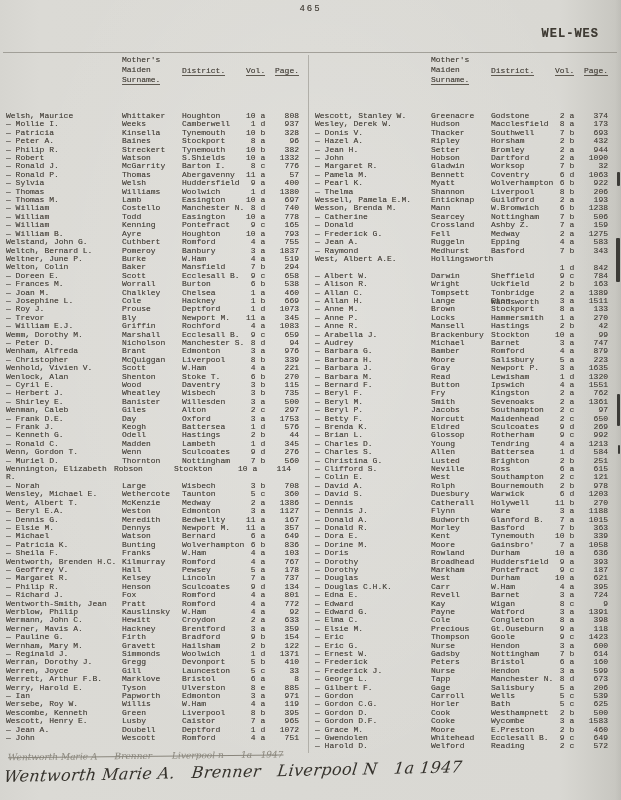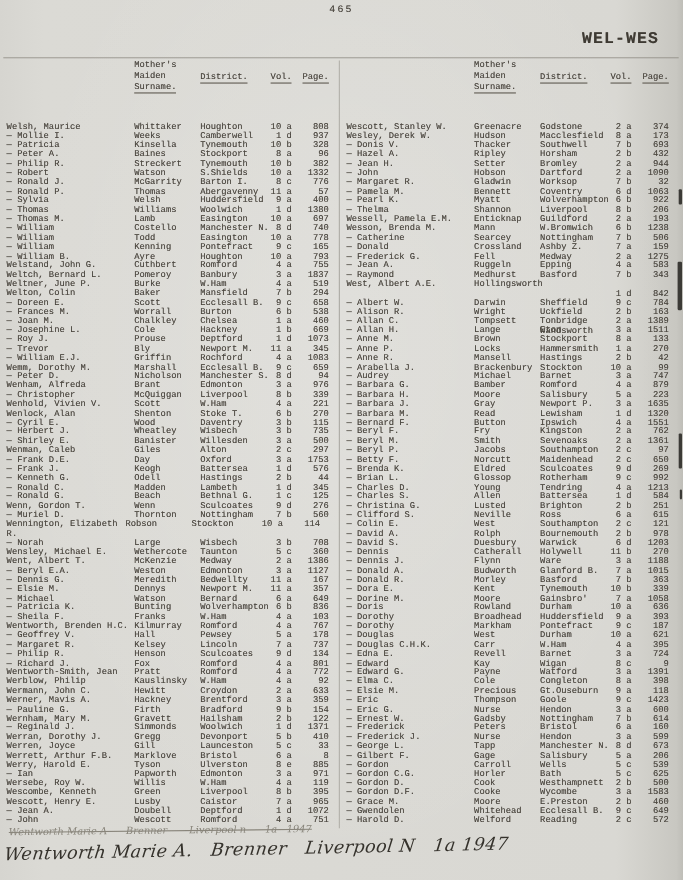--- a/index.html
+++ b/index.html
@@ -10,21 +10,21 @@
       radial-gradient(ellipse at 50% 40%, rgba(255,255,255,0.18), rgba(0,0,0,0) 70%),
       linear-gradient(90deg, #d6d5d0 0px, #dbdad5 40px, #d9d8d3 560px, #c8c7c1 615px, #bfbeb8 621px),
       #d8d7d2;
     font-family:"Liberation Mono","DejaVu Sans Mono",monospace;
     color:#4b4740;
   }
   .txt{text-shadow:0 0 0.6px rgba(70,62,52,0.55);}
   .pageno{position:absolute;top:4px;left:0;width:621px;text-align:center;font-size:9px;letter-spacing:2px;}
   .titleline{position:absolute;top:27px;left:0;width:621px;height:12px;}
   .title{position:absolute;left:115px;font-size:9px;letter-spacing:1.3px;color:#3e3a33;}
-  .range{position:absolute;right:22px;font-size:15px;letter-spacing:1px;color:#3e3a33;font-weight:bold;}
+  .range{position:absolute;right:22px;font-size:12px;letter-spacing:1px;color:#3e3a33;font-weight:bold;}
   .topline{position:absolute;top:52px;left:3px;width:614px;border-top:1px solid #8f8c84;opacity:.75;}
   .vdivider{position:absolute;top:55px;left:308px;width:1px;height:698px;background:linear-gradient(#a7a59e, #9b9992 40%, #a7a59e);opacity:.8;}
 
   .col{position:absolute;top:55px;width:301px;}
   .colL{left:6px;}
   .colR{left:315px;}
 
   .hdr{display:flex;height:44px;margin-bottom:13px;font-size:8px;}
   .hdr .hline{display:block;line-height:10px;}
   .hdr-mid{margin-top:11px;}
@@ -361,27 +361,20 @@
           <span class="c-page">44</span>
         </div>
         <div class="row">
           <span class="c-name">— Ronald C.</span>
           <span class="c-sur">Madden</span>
           <span class="c-dist">Lambeth</span>
           <span class="c-vol"> 1 d</span>
           <span class="c-page">345</span>
         </div>
         <div class="row">
-          <span class="c-name">— Ronald G.</span>
-          <span class="c-sur">Beach</span>
-          <span class="c-dist">Bethnal G.</span>
-          <span class="c-vol"> 1 c</span>
-          <span class="c-page">125</span>
-        </div>
-        <div class="row">
           <span class="c-name">Wenn, Gordon T.</span>
           <span class="c-sur">Wenn</span>
           <span class="c-dist">Sculcoates</span>
           <span class="c-vol"> 9 d</span>
           <span class="c-page">276</span>
         </div>
         <div class="row">
           <span class="c-name">— Muriel D.</span>
           <span class="c-sur">Thornton</span>
           <span class="c-dist">Nottingham</span>

